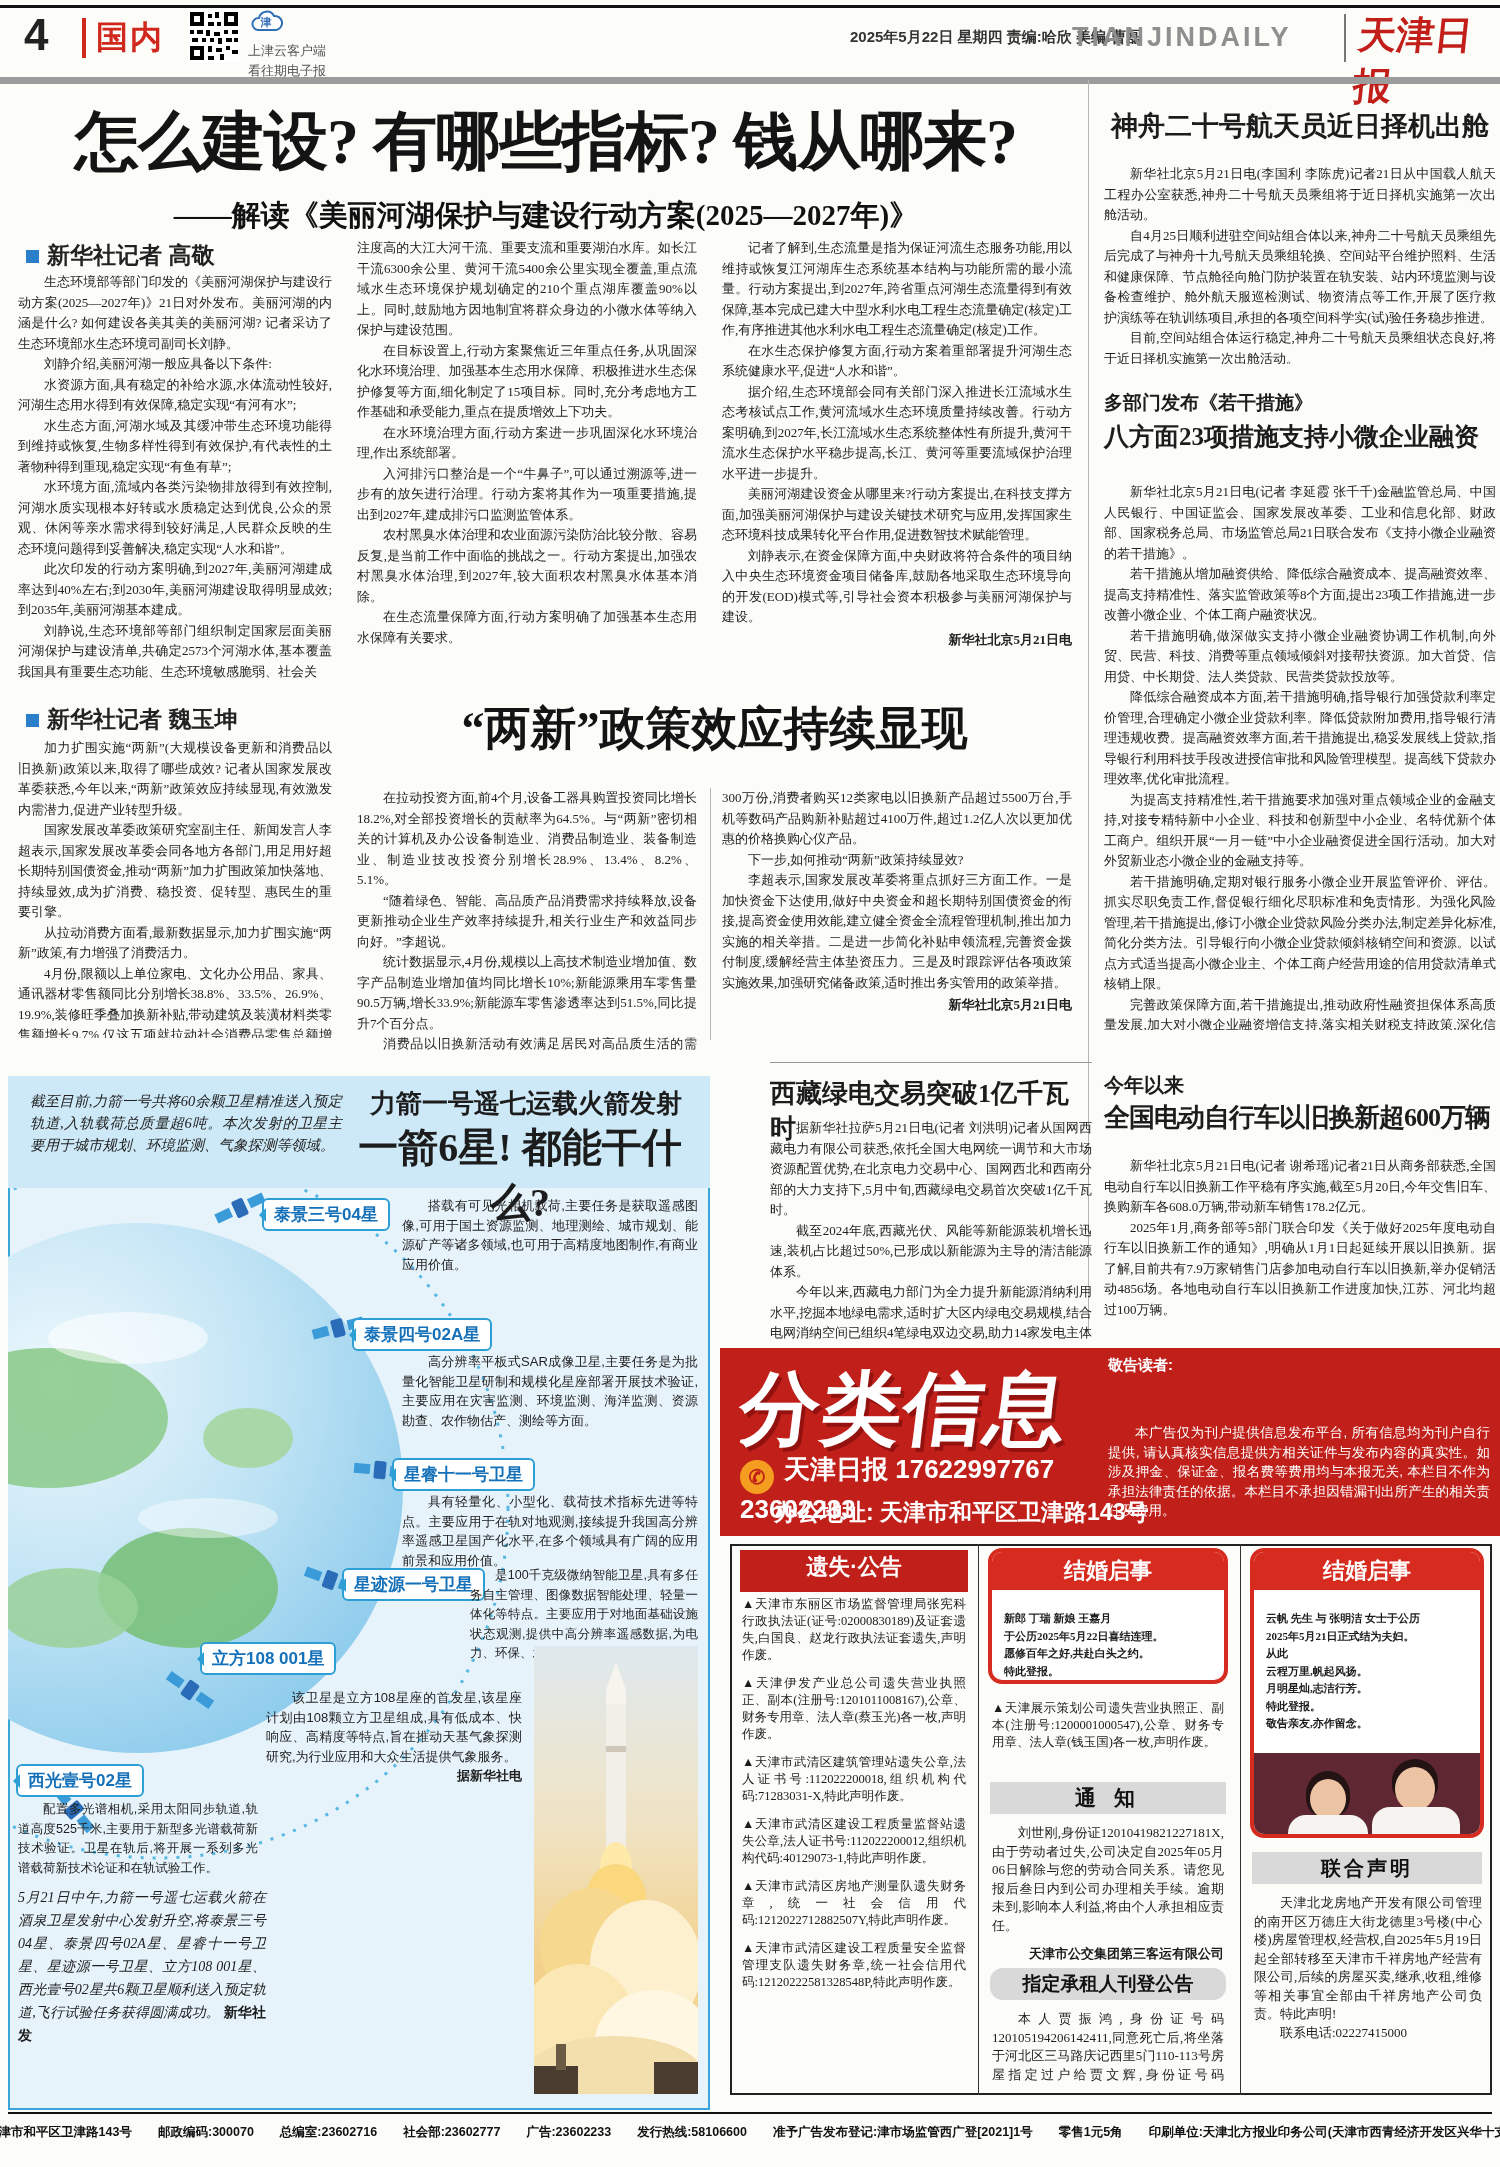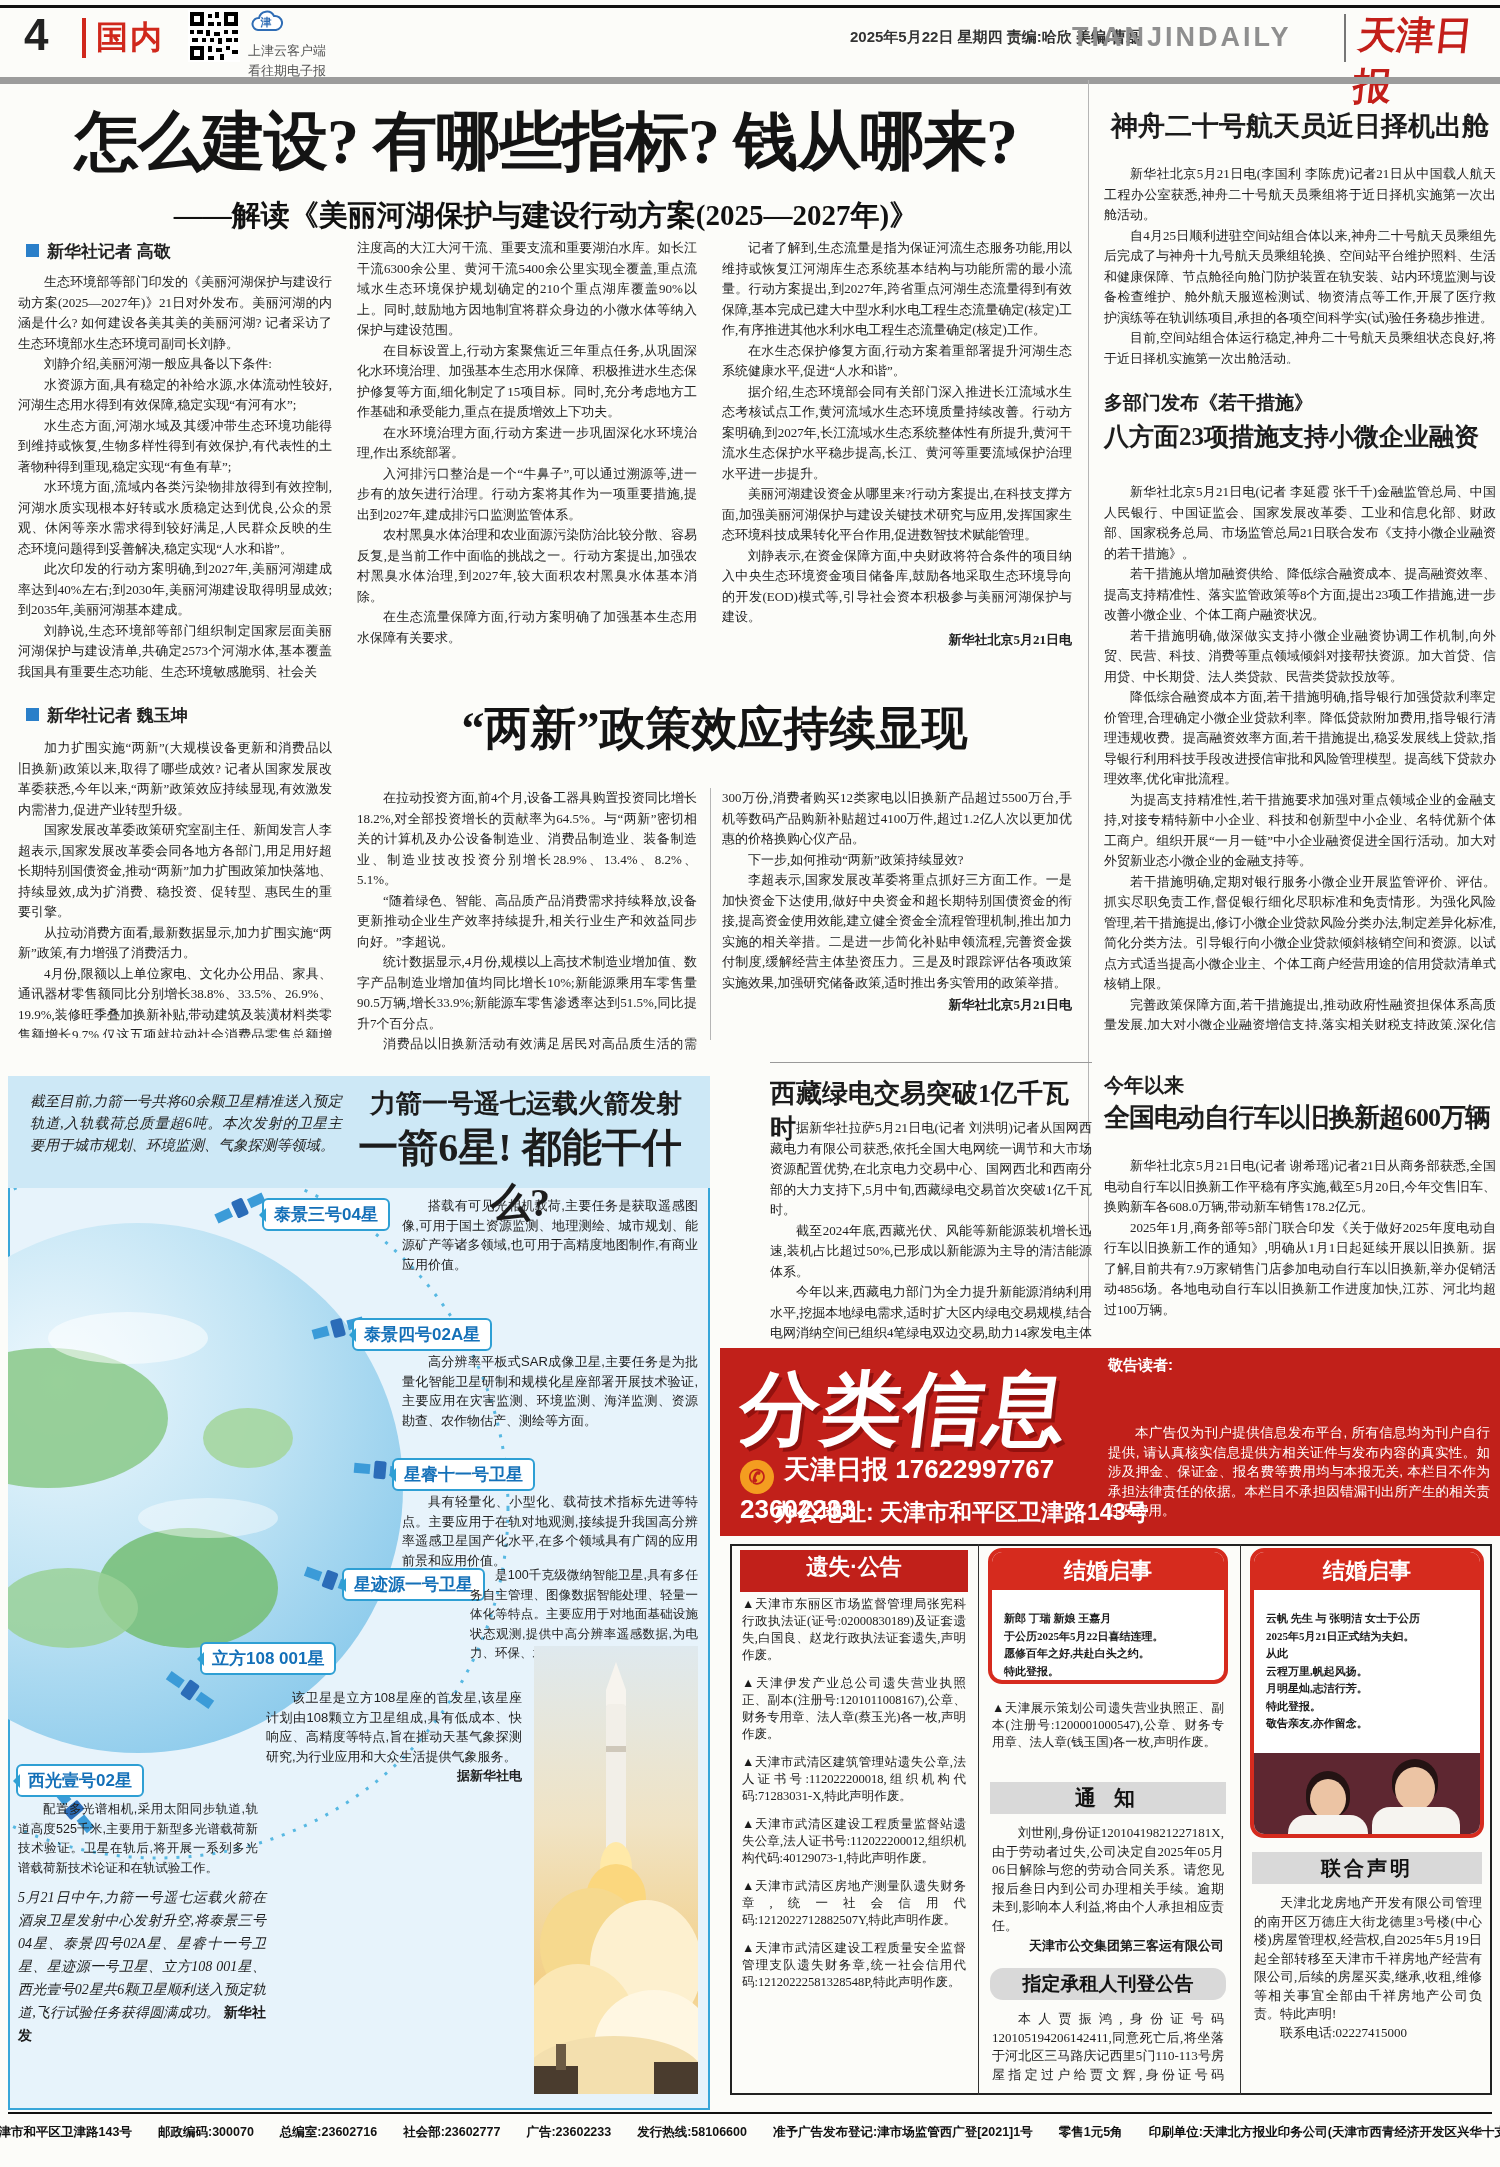--- a/index.html
+++ b/index.html
@@ -18,21 +18,21 @@
   #mast-div{left:1344px;top:14px;width:2px;height:48px;background:#777;}
   #mast-cn{left:1356px;top:10px;font-size:38px;font-weight:900;color:#c31f1a;transform:skewX(-6deg);}
   .qrcap{left:248px;font-size:13px;color:#555;}
   
   .vrule{width:1px;background:#b5b5b5;}
   .hrule{height:1px;background:#999;}
   
   .col{font-size:13px;line-height:20.5px;text-align:justify;overflow:hidden;color:#222;}
   .col p{margin:0;text-indent:2em;}
   .col p.noindent{text-indent:0;}
-  .byline{font-size:17px;font-weight:bold;color:#222;}
+  .byline{font-size:23px;font-weight:bold;color:#222;}
   .byline .sq{display:inline-block;width:13px;height:13px;background:#2a7fc9;margin-right:8px;}
   .datelineend{font-weight:bold;text-align:right;font-size:13px;margin-top:2px;}
   #lead-headline{left:8px;top:98px;width:1076px;text-align:center;font-size:64px;font-weight:900;
       letter-spacing:-1px;color:#141414;}
   #lead-sub{left:8px;top:196px;width:1076px;text-align:center;font-size:29px;font-weight:900;color:#111;}
   #sz-head{left:1104px;top:108px;width:392px;text-align:center;font-size:27px;font-weight:900;}
   #sme-kicker{left:1104px;top:390px;width:392px;font-size:19px;font-weight:900;}
   #sme-head{left:1104px;top:420px;width:392px;font-size:25px;font-weight:900;}
   #lx-head{left:357px;top:698px;width:715px;text-align:center;font-size:46px;font-weight:900;color:#141414;}
   #tb-head{left:770px;top:1076px;width:322px;font-size:26px;font-weight:900;}
@@ -71,21 +71,21 @@
   .redband{background:#c1201a;color:#fff;text-align:center;font-weight:900;}
   .grayband{background:#d9d9d9;color:#111;text-align:center;font-weight:900;}
   .lostitems{font-family:"Liberation Serif",serif;font-size:12.5px;line-height:17px;text-align:justify;overflow:hidden;}
   .lostitems p{margin:0 0 11px 0;}
   .wedbox{border:4px solid #d62b1e;border-radius:14px;background:#fff;overflow:hidden;box-sizing:border-box;}
   .wedbox .hd{background:#d62b1e;color:#fff;text-align:center;font-size:22px;font-weight:900;padding:4px 0;}
   .wedlines{padding:20px 12px;font-family:"Liberation Serif",serif;font-size:11px;line-height:17.5px;font-weight:bold;}
   .wedlines p{margin:0;}
   .smallbody{font-family:"Liberation Serif",serif;font-size:13px;line-height:18.5px;text-align:justify;overflow:hidden;}
   .smallbody p{margin:0;text-indent:2em;}
-  .sig{font-weight:bold;text-align:right;font-size:13px;margin-top:2px;}
+  .sig{font-weight:bold;text-align:right;font-size:13px;margin-top:10px;}
   
   #footline{left:8px;top:2112px;width:1484px;height:2px;background:#111;}
   #footer{left:8px;top:2124px;width:1484px;font-size:12.5px;color:#111;display:flex;gap:26px;
       justify-content:center;white-space:nowrap;font-weight:bold;}
   
   #couple{position:relative;width:100%;height:128px;background:#5e2731;overflow:hidden;}
   .head{position:absolute;border-radius:50%;background:#ecc4a4;}
   .hair{position:absolute;border-radius:50% 50% 40% 40%;background:#241313;}
   .shirt{position:absolute;border-radius:18px 18px 0 0;background:#f6f4f0;}
 </style>

